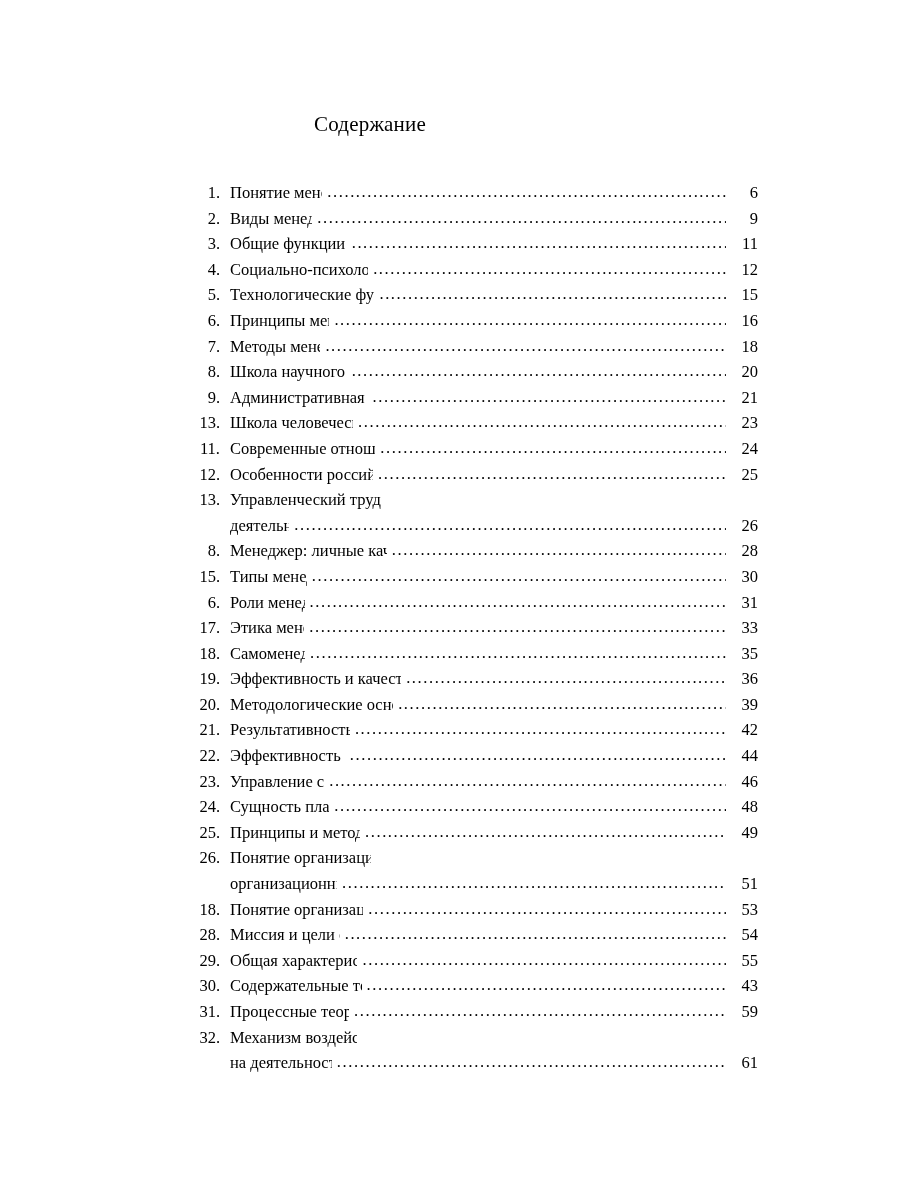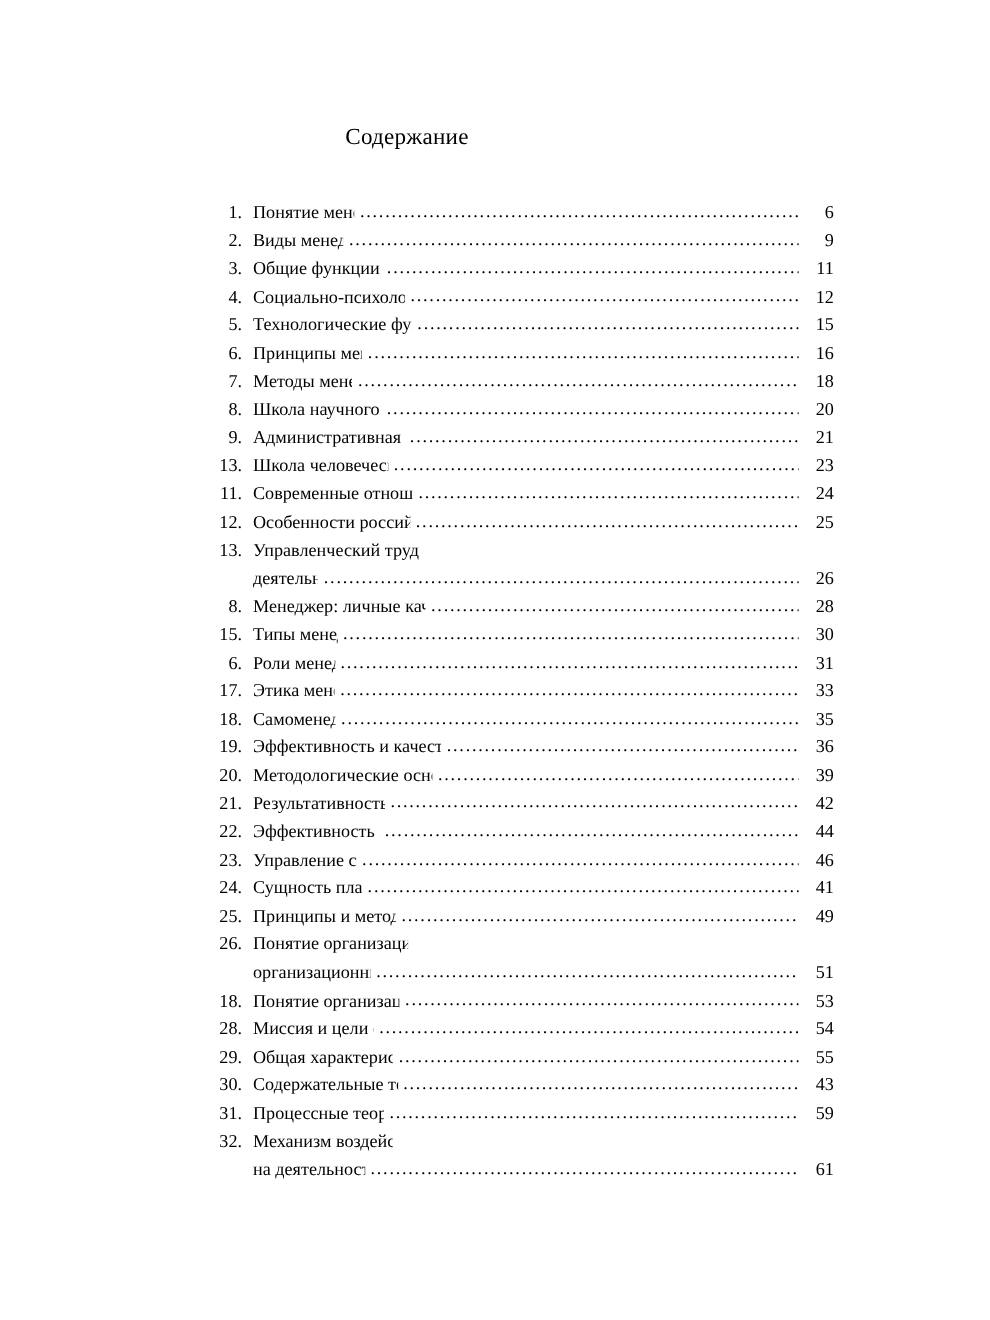--- a/index.html
+++ b/index.html
@@ -236,21 +236,21 @@
       <li class="toc-entry">
         <span class="num">23.</span>
         <span class="title-cell">Управление стратегией</span>
         <span class="dots">........................................................................................................................</span>
         <span class="page-num">46</span>
       </li>
       <li class="toc-entry">
         <span class="num">24.</span>
         <span class="title-cell">Сущность планирования</span>
         <span class="dots">........................................................................................................................</span>
-        <span class="page-num">41</span>
+        <span class="page-num">48</span>
       </li>
       <li class="toc-entry">
         <span class="num">25.</span>
         <span class="title-cell">Принципы и методы планирования</span>
         <span class="dots">........................................................................................................................</span>
         <span class="page-num">49</span>
       </li>
       <li class="toc-entry no-dots no-page">
         <span class="num">26.</span>
         <span class="title-cell">Понятие организации и основные виды</span>

